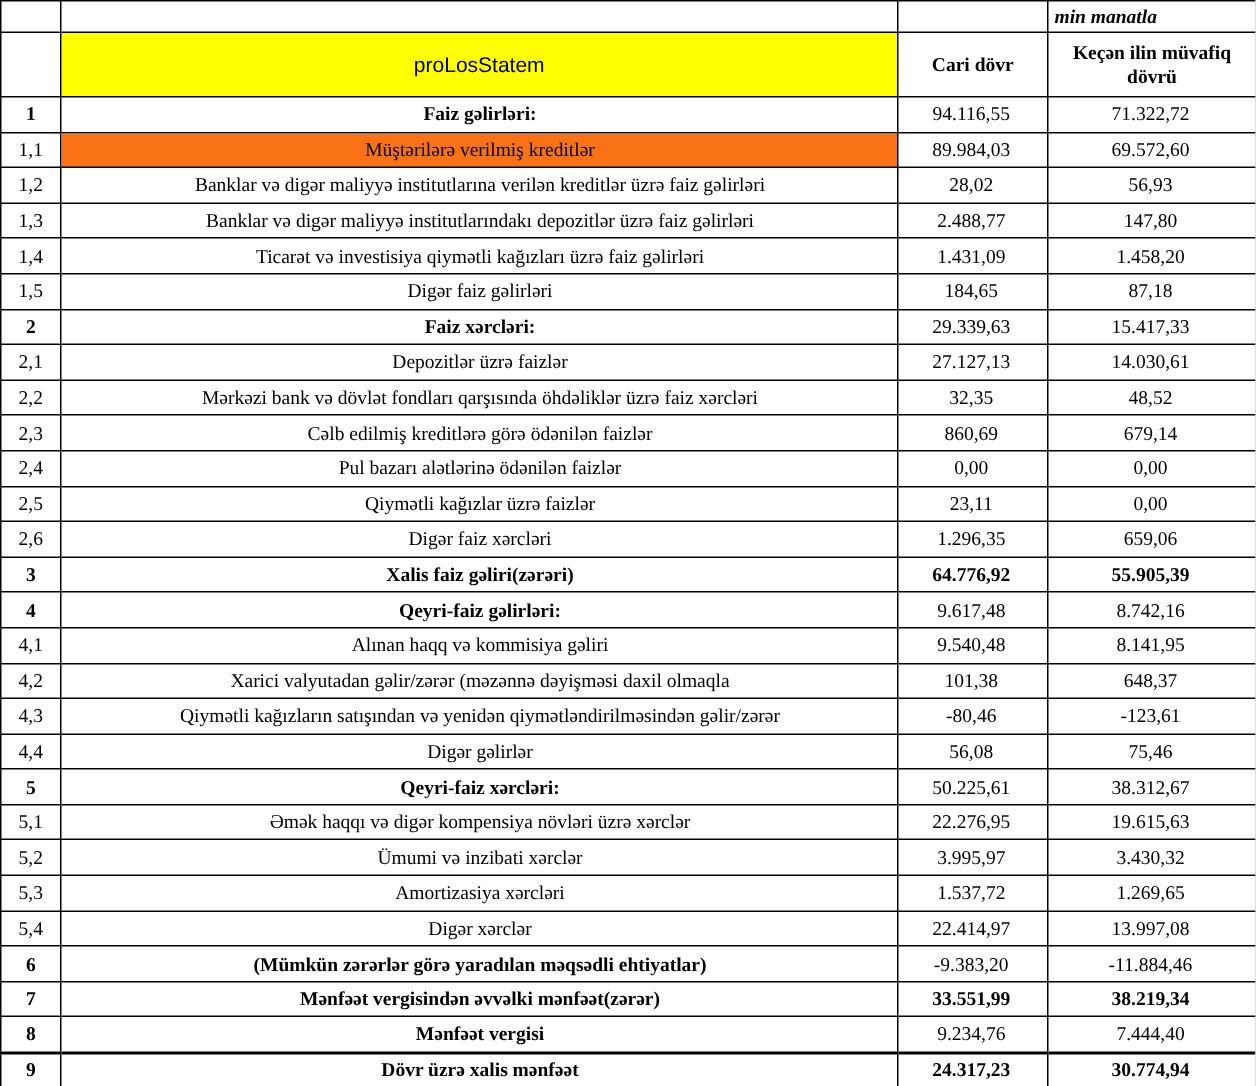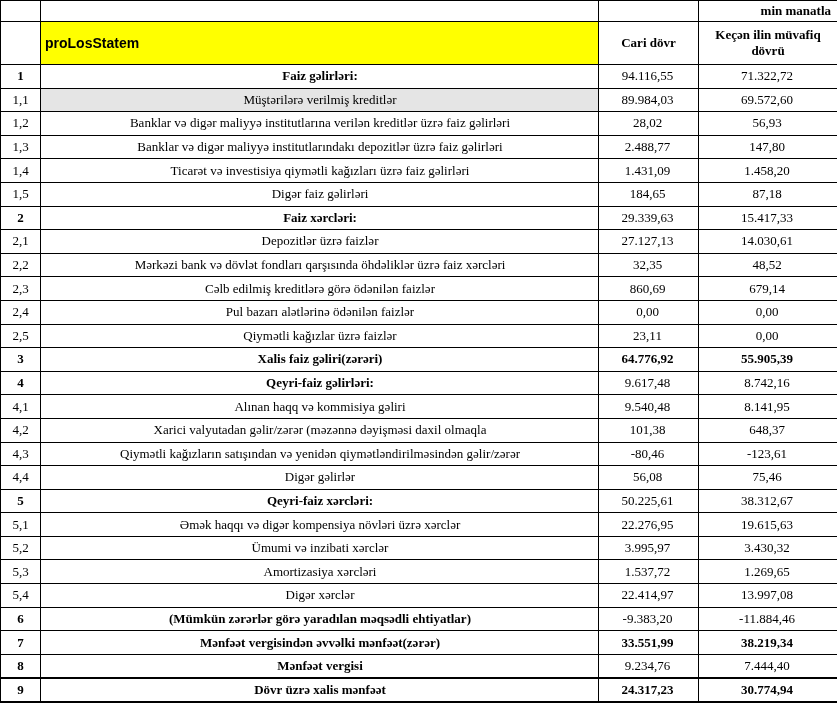--- a/index.html
+++ b/index.html
@@ -34,50 +34,51 @@
     color: #000;
     font-weight: normal;
     vertical-align: middle;
   }
 
   tr.top-strip td {
     height: 21px;
     border: 1px solid #000;
   }
   td.unit {
-    text-align: right;
+    text-align: left;
     font-weight: bold;
     padding-right: 6px;
+    font-style: italic;
   }
 
   tr.head-row th { height: 43px; }
   th.title-cell {
     background: #FFFF00;
-    text-align: left;
+    text-align: center;
     font-family: "Liberation Sans", sans-serif;
     font-size: 14px;
-    font-weight: bold;
+    font-weight: normal;
   }
   th.colhead {
     text-align: center;
     font-weight: bold;
     white-space: normal;
     line-height: 1.25;
   }
 
   tbody tr { height: 23.6px; }
   td.num   { text-align: center; }
   td.label { text-align: center; padding-left: 5px; }
   td.val   { text-align: center; padding-right: 6px; }
 
   tr.bold-label td.num,
   tr.bold-label td.label { font-weight: bold; }
   tr.bold-values td.val  { font-weight: bold; }
 
-  td.gray { background: #e5e5e5; margin-left: 32px; }
+  td.gray { background: #f97316; margin-left: 32px; }
 
   tr.heavy td {
     border-top: 2px solid #000;
     border-bottom: 2px solid #000;
   }
 </style>
 </head>
 <body>
 
 <div class="sheet">
@@ -168,20 +169,26 @@
           <td class="label">Pul bazarı alətlərinə ödənilən faizlər</td>
           <td class="val">0,00</td>
           <td class="val">0,00</td>
         </tr>
         <tr>
           <td class="num">2,5</td>
           <td class="label">Qiymətli kağızlar üzrə faizlər</td>
           <td class="val">23,11</td>
           <td class="val">0,00</td>
         </tr>
+        <tr>
+          <td class="num">2,6</td>
+          <td class="label">Digər faiz xərcləri</td>
+          <td class="val">1.296,35</td>
+          <td class="val">659,06</td>
+        </tr>
         <tr class="bold-label bold-values">
           <td class="num">3</td>
           <td class="label">Xalis faiz gəliri(zərəri)</td>
           <td class="val">64.776,92</td>
           <td class="val">55.905,39</td>
         </tr>
         <tr class="bold-label">
           <td class="num">4</td>
           <td class="label">Qeyri-faiz gəlirləri:</td>
           <td class="val">9.617,48</td>

